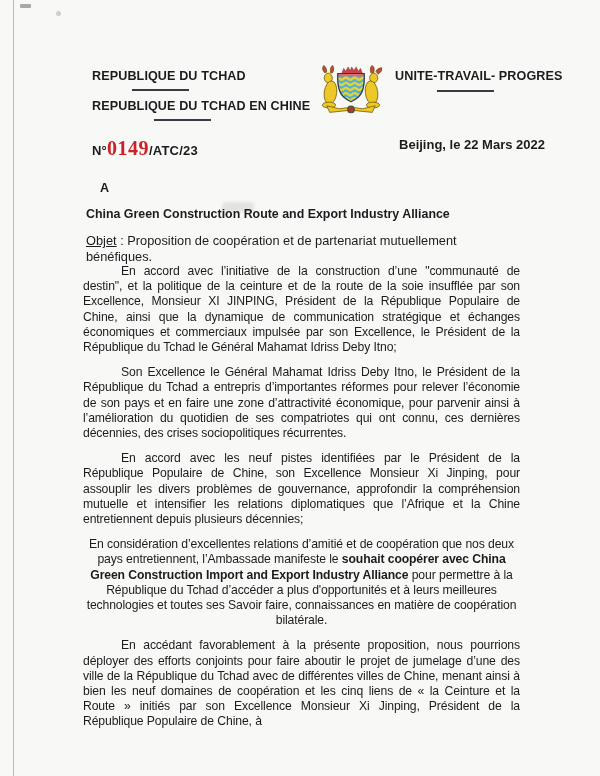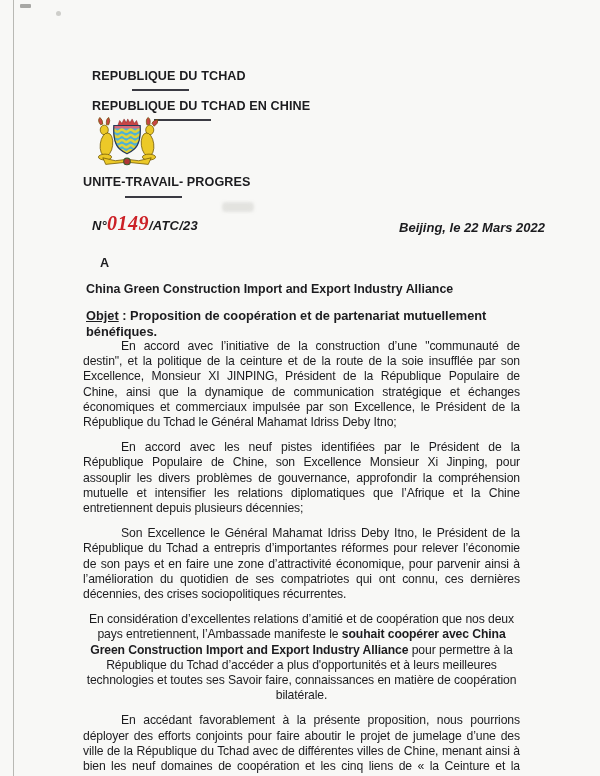--- a/index.html
+++ b/index.html
@@ -16,38 +16,38 @@
     background:linear-gradient(to right,#e9e9e6,#dedddа 70%,#d8d8d4);
     border-right:1px solid #b9b9b4;
   }
   .mark-1{position:absolute;left:20px;top:4px;width:11px;height:4px;background:#8e8e8a;border-radius:1px;opacity:.75;}
   .mark-2{position:absolute;left:56px;top:11px;width:5px;height:5px;background:#c3c3bf;border-radius:50%;opacity:.8;}
   .smudge{position:absolute;left:222px;top:202px;width:32px;height:10px;background:#d2d2ce;opacity:.55;filter:blur(1.5px);border-radius:4px;}
 
   .paper{position:absolute;left:0;top:0;width:600px;height:776px;box-sizing:border-box;padding:69px 80px 0 83px;}
 
   
-  .letterhead{display:flex;justify-content:space-between;align-items:flex-start;flex-direction:column;}
+  .letterhead{display:flex;justify-content:space-between;align-items:flex-start;}
   .lh-left{margin-left:9px;width:215px;}
   .lh-line{font-weight:bold;font-size:12.6px;letter-spacing:.1px;white-space:nowrap;}
   .rule{width:57px;border-top:2px solid #3a3a42;margin:6px 0 8px 40px;}
   .lh-left .rule2{margin-left:62px;margin-bottom:0;}
   .lh-emblem{width:88px;margin-top:-5px;flex-shrink:0;}
   .lh-right{width:150px;}
   .lh-right .rule{margin:7px 0 0 42px;}
 
   
-  .refrow{display:flex;justify-content:space-between;align-items:flex-end;margin:14px 0 0 9px;font-style:italic;}
+  .refrow{display:flex;justify-content:space-between;align-items:flex-start;margin:14px 0 0 9px;}
   .refno{font-weight:bold;font-size:13px;letter-spacing:.2px;}
   .ref-red{font-family:"Liberation Serif",serif;font-weight:bold;font-size:20px;letter-spacing:.5px;}
   .date{font-weight:bold;font-size:13px;margin-right:-25px;white-space:nowrap;}
 
   .salutation{margin:21px 0 0 17px;font-weight:bold;font-size:12.6px;}
   .addressee{margin:12px 0 0 3px;font-weight:bold;font-size:12.4px;line-height:15px;}
-  .objet{margin:11px 0 0 3px;font-weight:bold;font-size:12.8px;line-height:15.5px;width:430px;}
+  .objet{margin:11px 0 0 3px;font-weight:normal;font-size:12.8px;line-height:15.5px;width:430px;}
   .objet-label{text-decoration:underline;}
 
   
   .bodytext{font-size:12.2px;line-height:15.2px;letter-spacing:-.12px;word-spacing:.1px;}
   .bodytext p{margin:0 0 10px 0;}
   .just{text-align:justify;}
   .indent{text-indent:38px;}
   .left-p{text-align:center;}
   .b{font-weight:bold;}
 
@@ -124,29 +124,29 @@
     </header>
 
     <div class="refrow">
       <div class="refno"><span>N°</span><span class="ref-red" style="color:#cc2127">0149</span><span>/ATC/23</span></div>
       <div class="date">Beijing, le 22 Mars 2022</div>
     </div>
 
     <div class="salutation">A</div>
 
     <div class="addressee">
-      <div>China Green Construction Import and Export Industry Alliance</div>
+      <div>China Green Construction Route and Export Industry Alliance</div>
     </div>
 
     <div class="objet"><span class="objet-label">Objet</span><span> : </span><span>Proposition de coopération et de partenariat mutuellement bénéfiques.</span></div>
 
     <div class="bodytext">
       <p class="just indent">En accord avec l’initiative de la construction d’une "communauté de destin", et la politique de la ceinture et de la route de la soie insufflée par son Excellence, Monsieur XI JINPING, Président de la République Populaire de Chine, ainsi que la dynamique de communication stratégique et échanges économiques et commerciaux impulsée par son Excellence, le Président de la République du Tchad le Général Mahamat Idriss Deby Itno;</p>
+      <p class="just indent">Son Excellence le Général Mahamat Idriss Deby Itno, le Président de la République du Tchad a entrepris d’importantes réformes pour relever l’économie de son pays et en faire une zone d’attractivité économique, pour parvenir ainsi à l’amélioration du quotidien de ses compatriotes qui ont connu, ces dernières décennies, des crises sociopolitiques récurrentes.</p>
       <p class="just indent">En accord avec les neuf pistes identifiées par le Président de la République Populaire de Chine, son Excellence Monsieur Xi Jinping, pour assouplir les divers problèmes de gouvernance, approfondir la compréhension mutuelle et intensifier les relations diplomatiques que l’Afrique et la Chine entretiennent depuis plusieurs décennies;</p>
-      <p class="just indent">Son Excellence le Général Mahamat Idriss Deby Itno, le Président de la République du Tchad a entrepris d’importantes réformes pour relever l’économie de son pays et en faire une zone d’attractivité économique, pour parvenir ainsi à l’amélioration du quotidien de ses compatriotes qui ont connu, ces dernières décennies, des crises sociopolitiques récurrentes.</p>
       <p class="left-p"><span>En considération d’excellentes relations d’amitié et de coopération que nos deux pays entretiennent, l’Ambassade manifeste le </span><span class="b">souhait coopérer avec  China Green Construction Import and Export Industry Alliance</span><span> pour permettre à la République du Tchad d’accéder a plus d'opportunités et à leurs meilleures technologies et toutes ses Savoir faire, connaissances en matière de coopération bilatérale.</span></p>
       <p class="just indent">En accédant favorablement à la présente proposition, nous pourrions déployer des efforts conjoints pour faire aboutir le projet de jumelage d’une des ville de la République du Tchad avec de différentes villes de Chine, menant ainsi à bien les neuf domaines de coopération et les cinq liens de « la Ceinture et la Route » initiés par son Excellence Monsieur Xi Jinping, Président de la République Populaire de Chine, à</p>
     </div>
 
     <footer class="pagefoot">
       <div class="foot-rule"></div>
       <div class="foot-address">Adresse: Tayuan Campus Diplomatique, Bat: 4-2-41/42 N°1, Rue Xin dong Lu Beijing, 100600 Chine,</div>
     </footer>
 
   </div>

